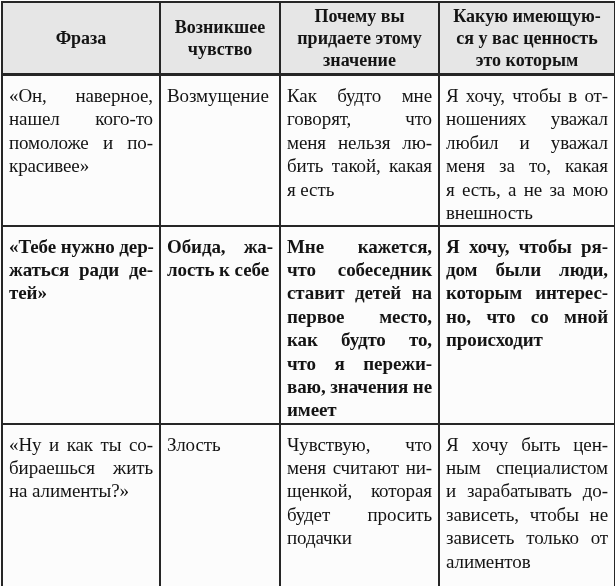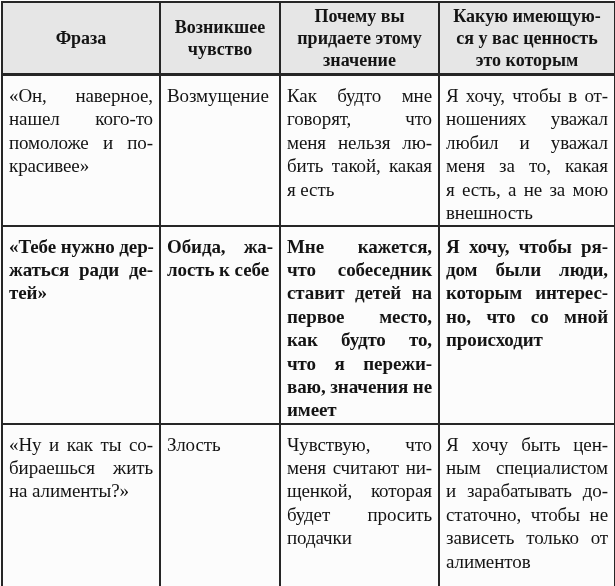--- a/index.html
+++ b/index.html
@@ -166,20 +166,20 @@
             <div class="ln">Чувствую, что</div>
             <div class="ln">меня считают ни-</div>
             <div class="ln">щенкой, которая</div>
             <div class="ln">будет просить</div>
             <div class="ln">подачки</div>
           </td>
           <td>
             <div class="ln">Я хочу быть цен-</div>
             <div class="ln">ным специалистом</div>
             <div class="ln">и зарабатывать до-</div>
-            <div class="ln">статочно, чтобы не</div>
+            <div class="ln">зависеть, чтобы не</div>
             <div class="ln">зависеть только от</div>
             <div class="ln">алиментов</div>
           </td>
         </tr>
       </tbody>
   </table>
 </div>
 
 </body></html>

